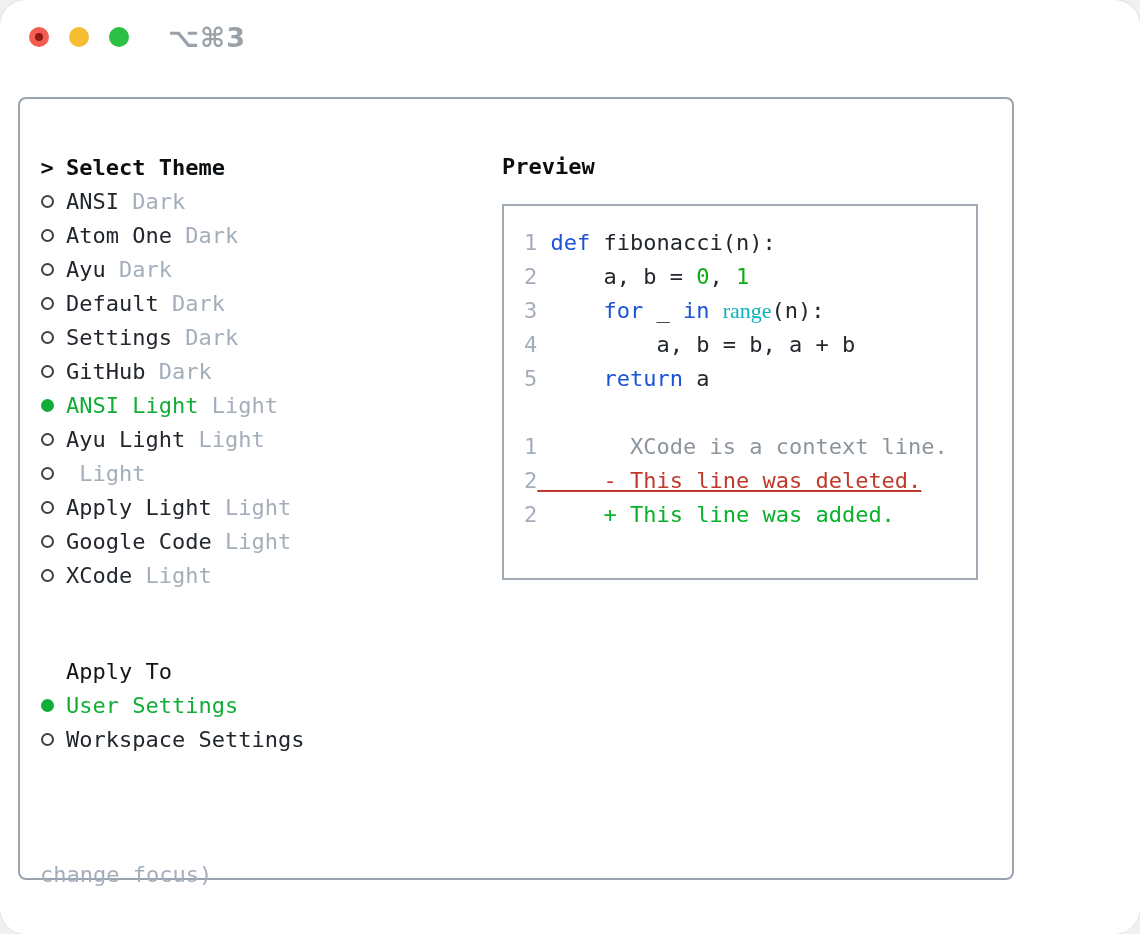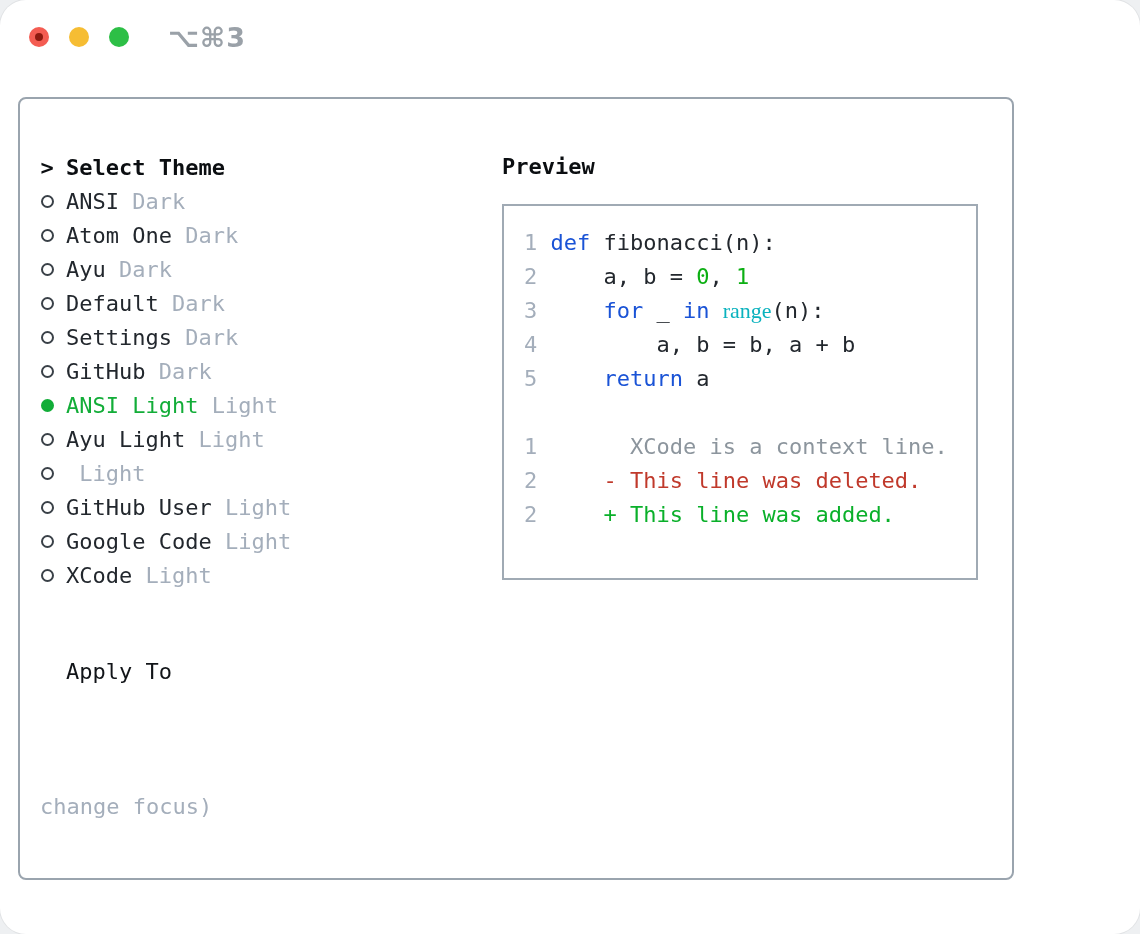--- a/index.html
+++ b/index.html
@@ -59,21 +59,21 @@
     border: 2px solid #a0aab4; background: #fff;
     padding: 20px 20px 46px 20px;
   }
   .code-line { font-size: 22px; line-height: 34px; white-space: pre; color: var(--text); }
   .c-num  { color: var(--muted-gray); }
   .c-plain{ color: var(--text); }
   .c-kw   { color: var(--syntax-keyword-blue); }
   .c-fn   { color: var(--syntax-builtin-cyan); font-family: Liberation Serif, serif; }
   .c-lit  { color: var(--syntax-literal-green); }
   .c-ctx  { color: var(--context-gray); }
-  .c-del  { color: var(--diff-deleted-red); }
+  .c-del  { color: var(--diff-deleted-red); text-decoration: underline; }
   .c-add  { color: var(--diff-added-green); }
 </style>
 </head>
 <body>
 
 <div class="window">
 
   <div class="titlebar">
     <span class="traffic red">
       <span class="dot"></span>
@@ -132,38 +132,49 @@
     <span class="opt-label">Ayu Light</span><span> </span><span class="opt-tag">Light</span>
   </div>
 
   <div class="row">
     <span class="icon-col"><span class="radio"></span></span>
     <span> </span><span class="opt-tag">Light</span>
   </div>
 
   <div class="row">
     <span class="icon-col"><span class="radio"></span></span>
-    <span class="opt-label">GitHub User</span><span> </span><span class="opt-tag">Light</span>
+    <span class="opt-label">Apply Light</span><span> </span><span class="opt-tag">Light</span>
   </div>
 
   <div class="row">
     <span class="icon-col"><span class="radio"></span></span>
     <span class="opt-label">Google Code</span><span> </span><span class="opt-tag">Light</span>
   </div>
 
   <div class="row">
     <span class="icon-col"><span class="radio"></span></span>
     <span class="opt-label">XCode</span><span> </span><span class="opt-tag">Light</span>
   </div>
 </div>
 
       <div class="spacer"></div>
 
       <div class="row section-title">Apply To</div>
 
+      <div id="apply-list">
+  <div class="row selected">
+    <span class="icon-col"><span class="radio"></span></span>
+    <span class="opt-label">User Settings</span>
+  </div>
+
+  <div class="row">
+    <span class="icon-col"><span class="radio"></span></span>
+    <span class="opt-label">Workspace Settings</span>
+  </div>
+</div>
 
       <div class="spacer"></div>
 
       <div class="hint">
         <div>change focus)</div>
       </div>
     </div>
 
     <div class="right-col">
       <div class="preview-title">Preview</div>

